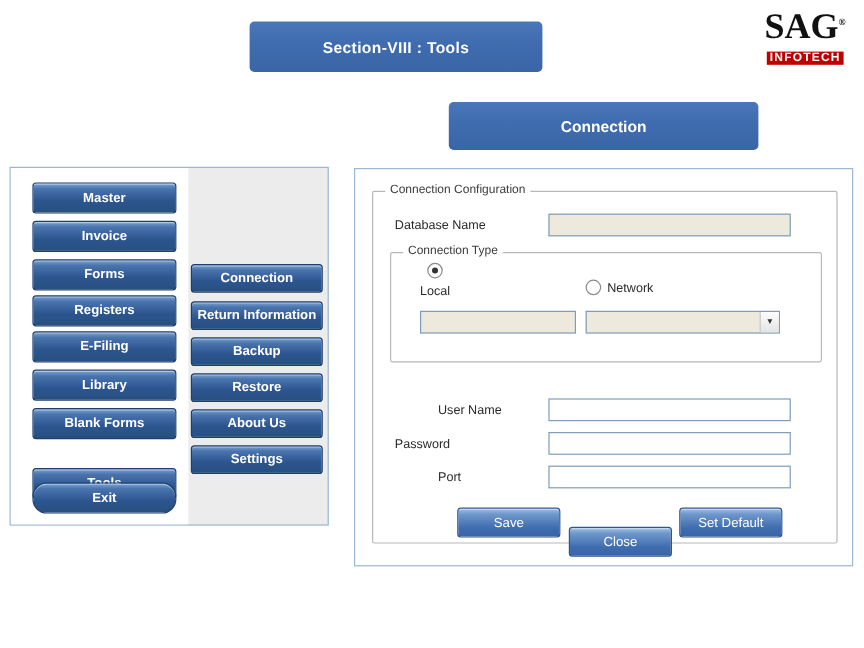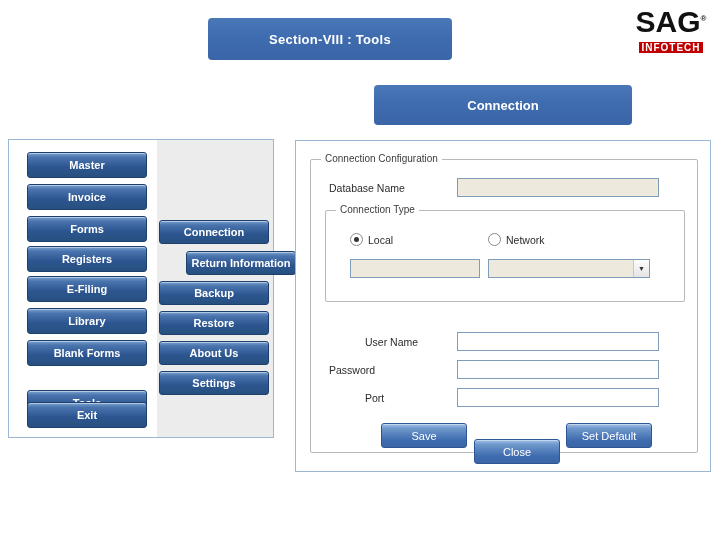--- a/index.html
+++ b/index.html
@@ -51,21 +51,21 @@
 
   
   .logo {
     position: absolute;
     right: 8px;
     top: 4px;
     width: 82px;
     text-align: center;
   }
   .logo-main {
-    font-family: Liberation Sans, sans-serif;
+    font-family: Liberation Serif, serif;
     font-weight: bold;
     font-size: 30px;
     color: #111111;
     line-height: 30px;
     letter-spacing: 0px;
   }
   .logo-r {
     font-size: 8px;
     vertical-align: super;
   }
@@ -241,42 +241,42 @@
   <div class="white-panel"></div>
 
   <div class="menu-btn col-left" style="top:12px;">Master</div>
   <div class="menu-btn col-left" style="top:44px;">Invoice</div>
   <div class="menu-btn col-left" style="top:76px;">Forms</div>
   <div class="menu-btn col-left" style="top:106px;">Registers</div>
   <div class="menu-btn col-left" style="top:136px;">E-Filing</div>
   <div class="menu-btn col-left" style="top:168px;">Library</div>
   <div class="menu-btn col-left" style="top:200px;">Blank Forms</div>
   <div class="menu-btn col-left" style="top:230px;margin-top:20px;">Tools</div>
-  <div class="menu-btn col-left" style="top:262px;">Exit</div>
+  <div class="menu-btn col-left" style="top:262px;border-radius:12px;">Exit</div>
 
   <div class="menu-btn col-right" style="top:80px;">Connection</div>
-  <div class="menu-btn col-right" style="top:111px;margin-left:27px;">Return Information</div>
+  <div class="menu-btn col-right" style="top:111px;">Return Information</div>
   <div class="menu-btn col-right" style="top:141px;text-align:center;">Backup</div>
   <div class="menu-btn col-right" style="top:171px;">Restore</div>
   <div class="menu-btn col-right" style="top:201px;">About Us</div>
   <div class="menu-btn col-right" style="top:231px;">Settings</div>
 </div>
 
 <div class="conn-window">
 
   <div class="fieldset outer-fs">
     <span class="legend">Connection Configuration</span>
 
     <span class="lbl" style="left:18px; top:22px;">Database Name</span>
     <div class="txtbox shaded" style="left:146px; top:18px; width:200px;"></div>
 
     <div class="fieldset inner-fs" style="left:14px; top:50px; width:358px; height:90px;">
       <span class="legend">Connection Type</span>
 
-      <div class="radio-wrap" style="left:24px; top:22px;">
+      <div class="radio-wrap" style="left:24px; top:8px;flex-direction:column;">
         <span class="radio checked"></span>
         <span>Local</span>
       </div>
 
       <div class="radio-wrap" style="left:162px; top:22px;">
         <span class="radio"></span>
         <span>Network</span>
       </div>
 
       <div class="txtbox shaded" style="left:24px; top:48px; width:128px;"></div>

